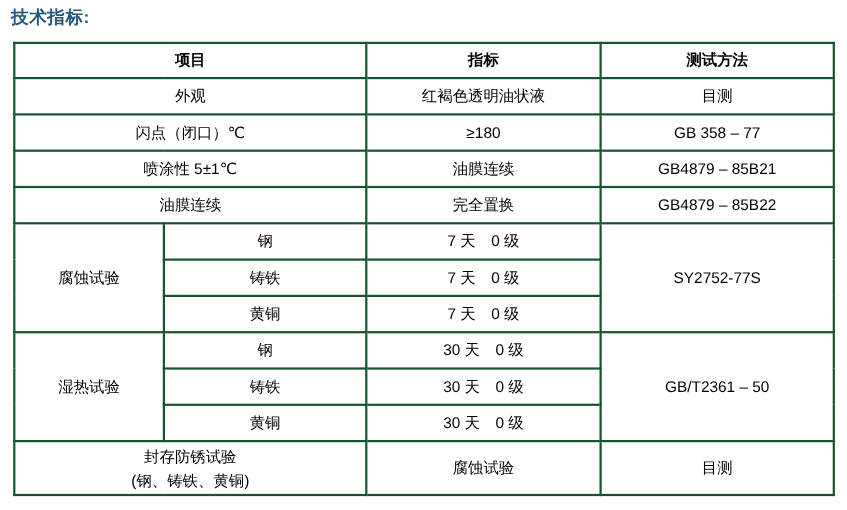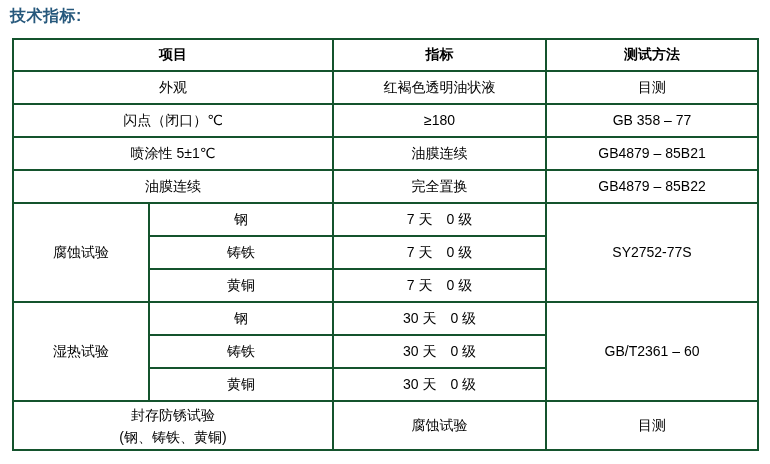--- a/index.html
+++ b/index.html
@@ -106,21 +106,21 @@
     </tr>
     <tr class="body-row">
       <td>黄铜</td>
       <td>7 天　0 级</td>
     </tr>
 
     <tr class="body-row">
       <td rowspan="3">湿热试验</td>
       <td>钢</td>
       <td>30 天　0 级</td>
-      <td rowspan="3">GB/T2361 – 60</td>
+      <td rowspan="3">GB/T2361 – 50</td>
     </tr>
     <tr class="body-row">
       <td>铸铁</td>
       <td>30 天　0 级</td>
     </tr>
     <tr class="body-row">
       <td>黄铜</td>
       <td>30 天　0 级</td>
     </tr>
 

